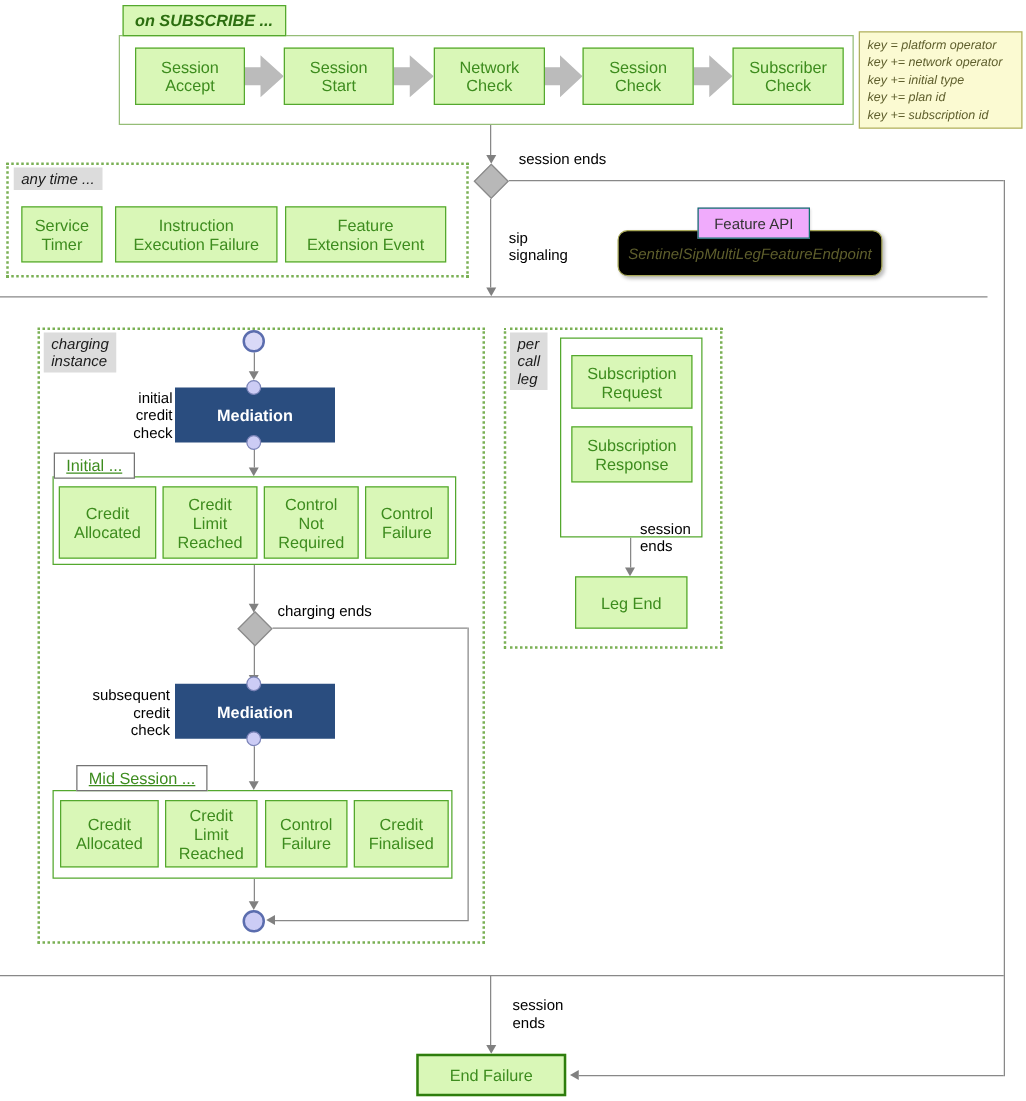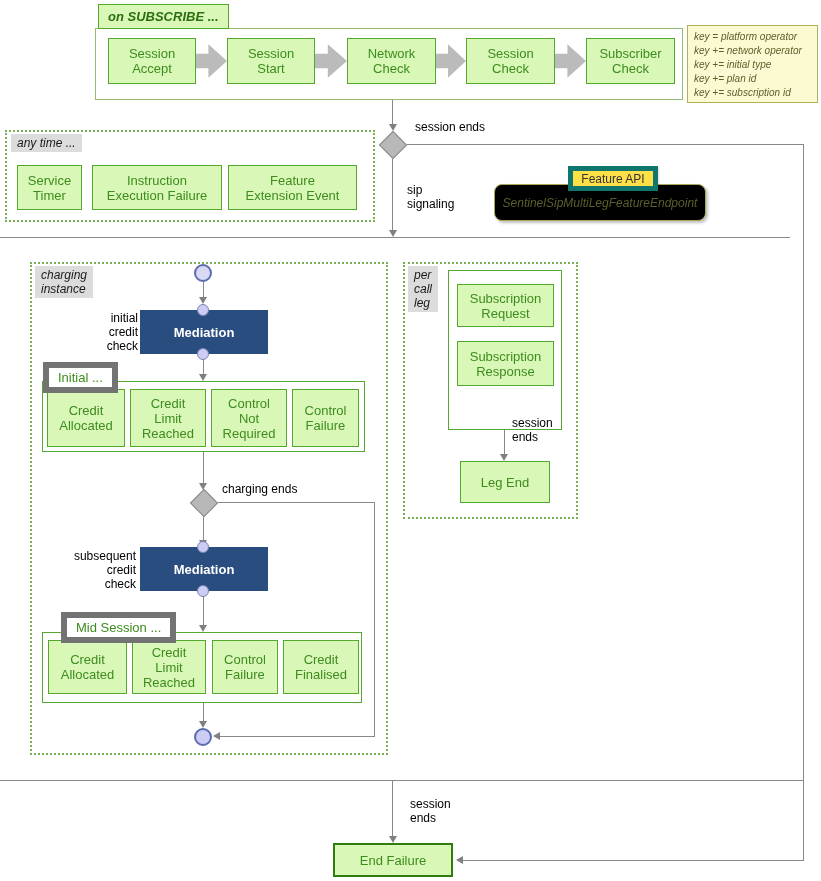--- a/index.html
+++ b/index.html
@@ -14,23 +14,24 @@
     position: absolute; background: #d9f7b7; border: 1px solid #54a82e;
     color: #3d8c1e; display: flex; align-items: center; justify-content: center;
     text-align: center; white-space: pre-line; font-size: 13px; line-height: 15px;
   }
   .endbox { border: 2px solid #2e7d0d; font-size: 13px; }
   
   .wbox { position: absolute; background: #ffffff; border: 1px solid #54a82e; }
   .subcontainer { position: absolute; background: #ffffff; border: 1px solid #95bd77; }
   
   .glabel {
-    position: absolute; background: #ffffff; border: 6px solid #737373;
+    position: absolute; background: #ffffff; border: 1px solid #737373;
     color: #3d8c1e; font-size: 13px; line-height: 15px; padding: 2px 9px; z-index: 2;
     white-space: nowrap;
+    text-decoration: underline;
   }
   .tab {
     position: absolute; background: #d9f7b7; border: 1px solid #54a82e;
     color: #2c6e10; font-style: italic; font-weight: bold; font-size: 13px;
     padding: 4px 9px; z-index: 2; white-space: nowrap;
   }
   .region { position: absolute; border: 2px dotted #7ab054; }
   .graylab {
     position: absolute; background: #dcdcdc; color: #1a1a1a; font-style: italic;
     font-size: 12px; line-height: 14px; padding: 2px 6px; white-space: pre-line; z-index: 2;
@@ -59,23 +60,23 @@
     position: absolute; background: #fbfad2; border: 1px solid #b0b060;
     color: #5e5e2c; font-style: italic; font-size: 10px; line-height: 14px;
     padding: 4px 6px;
   }
   .ynote {
     position: absolute; background: #000000; border: 1px solid #a8a858; border-radius: 8px;
     color: #5e5e2c; font-style: italic; font-size: 12px; display: flex; align-items: center;
     justify-content: center; box-shadow: 2px 2px 3px rgba(0,0,0,0.25);
   }
   .wtab {
-    position: absolute; background: #fde047; border: 5px solid #0f766e; color: #333333;
+    position: absolute; background: #f0abfc; border: 1px solid #0f766e; color: #333333;
     font-size: 12px; display: flex; align-items: center; justify-content: center;
-    z-index: 2; box-shadow: 1px 1px 2px rgba(0,0,0,0.15); margin-left: 10px;
+    z-index: 2; box-shadow: 1px 1px 2px rgba(0,0,0,0.15);
   }
   .ralign { text-align: right; }
 </style>
 </head>
 <body>
 
 <div id="canvas">
 
   <div class="vl" style="left:392px;top:100px;height:24px"></div>
   <div class="ad" style="left:389px;top:124px"></div>

